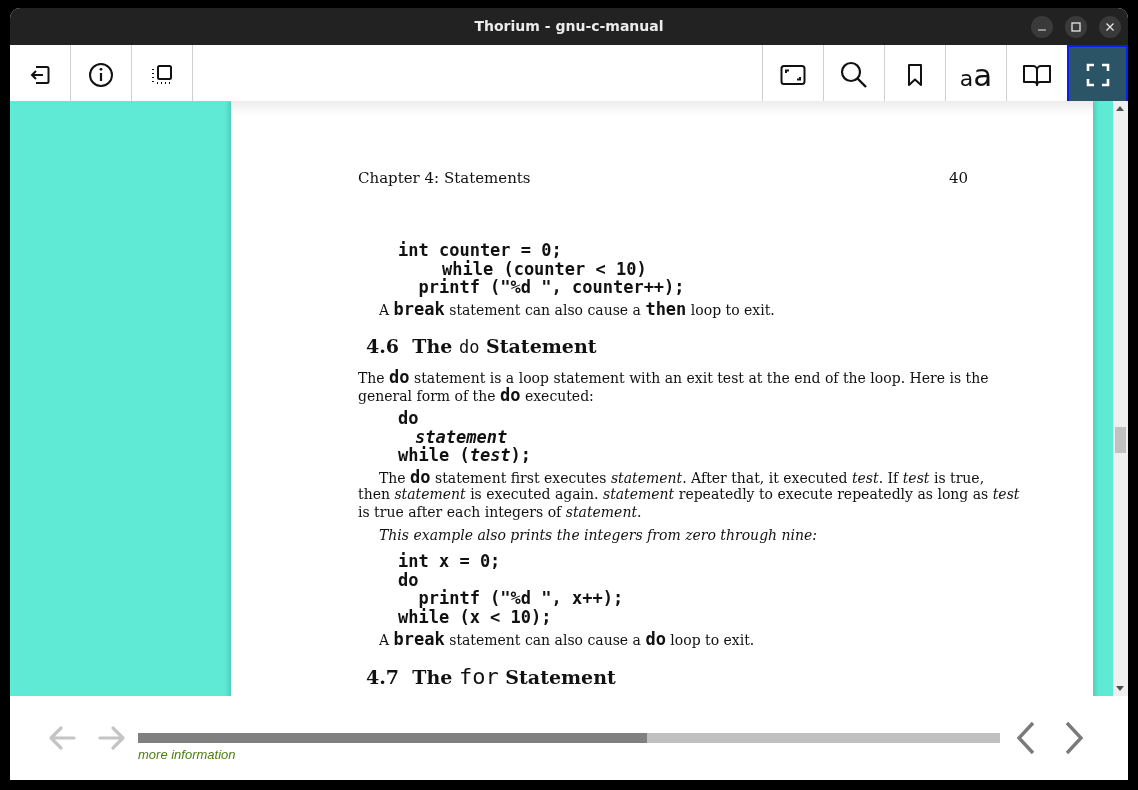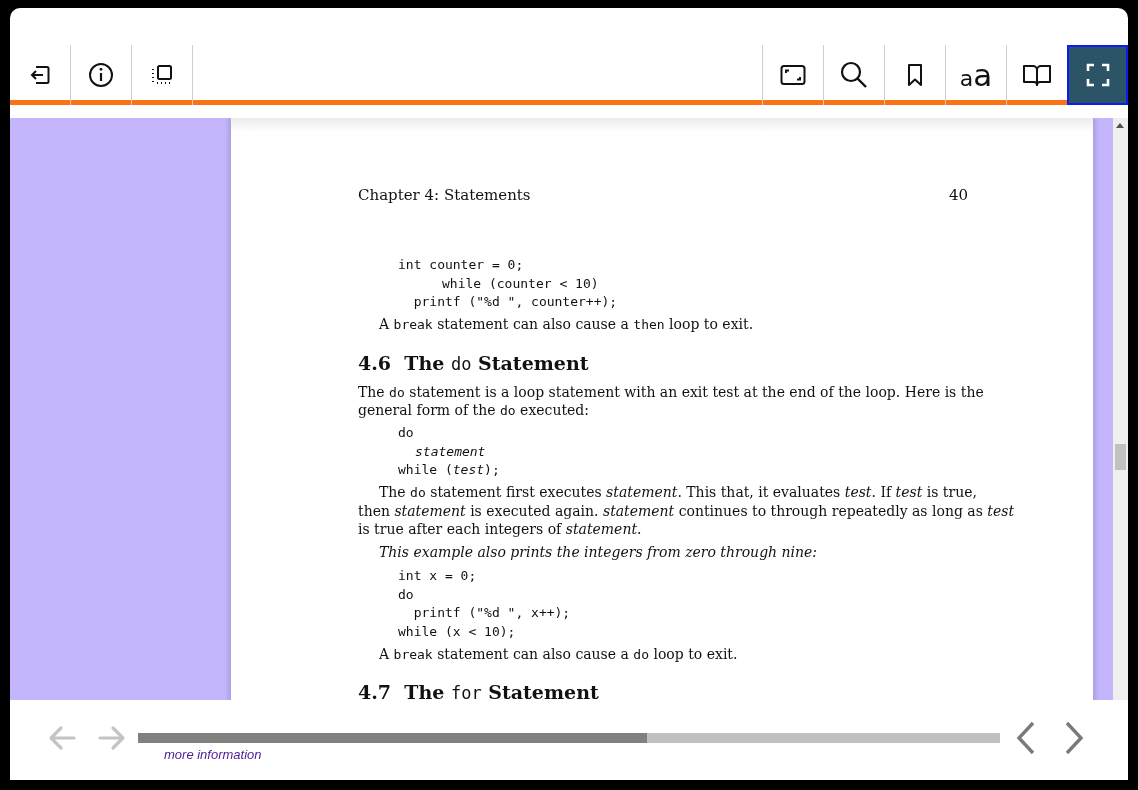--- a/index.html
+++ b/index.html
@@ -1,48 +1,66 @@
 <!DOCTYPE html>
 <html><head>
 <meta charset="utf-8">
 <style>
   * { box-sizing: border-box; margin: 0; padding: 0; }
   html, body { width: 1138px; height: 790px; background: #000; overflow: hidden; font-family: "DejaVu Sans", sans-serif; }
   .window { position: absolute; left: 10px; top: 8px; width: 1118px; height: 772px; background: #fff; border-radius: 10px 10px 0 0; overflow: hidden; }
   .titlebar { position: absolute; left: 0; top: 0; width: 100%; height: 37px; background: #222222; }
   .titlebar .title { position: absolute; left: 0; right: 0; top: 10px; text-align: center; color: #ececec; font-weight: bold; font-size: 14px; font-family: "DejaVu Sans", sans-serif; }
   .wbtn { position: absolute; top: 8px; width: 22px; height: 22px; border-radius: 50%; background: #3a3a3a; color: #e6e6e6; font-size: 12px; line-height: 22px; text-align: center; }
-  .toolbar { position: absolute; left: 0; top: 37px; width: 100%; height: 60px; background: #fff; border-bottom: 5px solid #f97316; }
+  .toolbar { position: absolute; left: 0; top: 37px; width: 100%; height: 60px; background: #fff; border-bottom: 2px solid #f97316; }
   .tbtn { position: absolute; top: 0; width: 61px; height: 60px; display: flex; align-items: center; justify-content: center; }
   .tbtn.sep-r { border-right: 1px solid #cfcfcf; }
   .tbtn.sep-l { border-left: 1px solid #cfcfcf; }
   .tbtn.active { background: #2b5566; border: 2px solid #0a1ef0; }
-  .content { position: absolute; left: 0; top: 110px; width: 1118px; height: 595px; background: #c4b5fd; overflow: hidden; padding-left: 44px; }
+  .content { position: absolute; left: 0; top: 93px; width: 1118px; height: 595px; background: #5eead4; overflow: hidden; padding-left: 44px; }
   .page { position: absolute; left: 221px; top: 0; width: 862px; height: 600px; background: #fff; box-shadow: -3px 0 4px rgba(0,0,0,0.12), 3px 0 4px rgba(0,0,0,0.12); }
   .page .topfade { position: absolute; left: 0; top: 0; width: 100%; height: 14px; background: linear-gradient(#ececec, #fff); }
   .doc { position: absolute; left: 127px; top: 0; width: 610px; font-family: "DejaVu Serif", serif; color: #111; font-size: 14px; }
   .abs { position: absolute; white-space: nowrap; }
-  .mono { font-family: "DejaVu Sans Mono", monospace; font-size: 13px; }
+  .mono { font-family: "DejaVu Sans Mono", monospace; font-size: 17px; font-weight: bold; }
   .it { font-style: italic; }
-  .h2 { font-weight: bold; font-size: 19px; }
+  .h2 { font-weight: bold; font-size: 19px; margin-left: 8px; }
   .scrollbar { position: absolute; right: 0; top: 0; width: 15px; height: 595px; background: #efefef; }
   .scrollbar .thumb { position: absolute; left: 2px; top: 326px; width: 11px; height: 26px; background: #c1c1c1; }
   .arrow-up { position: absolute; left: 3px; top: 5px; width: 0; height: 0; border-left: 4px solid transparent; border-right: 4px solid transparent; border-bottom: 5px solid #505050; }
   .arrow-dn { position: absolute; left: 3px; bottom: 5px; width: 0; height: 0; border-left: 4px solid transparent; border-right: 4px solid transparent; border-top: 5px solid #505050; }
   .footer { position: absolute; left: 0; top: 692px; width: 100%; height: 80px; background: #fff; }
   .progress { position: absolute; left: 128px; top: 33px; width: 862px; height: 10px; background: #c0c0c0; }
   .progress .fill { position: absolute; left: 0; top: 0; height: 10px; background: #808080; }
-  .more-info { position: absolute; left: 128px; top: 47px; font-family: "Liberation Sans", sans-serif; font-style: italic; font-size: 13px; color: #4c1d95; margin-left: 26px; }
+  .more-info { position: absolute; left: 128px; top: 47px; font-family: "Liberation Sans", sans-serif; font-style: italic; font-size: 13px; color: #4d7c0f; }
   .nav { position: absolute; display: flex; align-items: center; justify-content: center; }
 </style>
 </head>
 <body>
 
 <div class="window">
 
+  <div class="titlebar">
+    <div class="title">Thorium - gnu-c-manual</div>
+    <div class="wbtn" style="left:1021px;">
+      <svg width="22" height="22" viewBox="0 0 22 22">
+          <line x1="7" y1="14" x2="15" y2="14" stroke="#e6e6e6" stroke-width="1.2"></line>
+        </svg>
+    </div>
+    <div class="wbtn" style="left:1055px;">
+      <svg width="22" height="22" viewBox="0 0 22 22">
+          <rect x="7" y="7" width="8" height="8" fill="none" stroke="#e6e6e6" stroke-width="1.3"></rect>
+        </svg>
+    </div>
+    <div class="wbtn" style="left:1089px;">
+      <svg width="22" height="22" viewBox="0 0 22 22">
+          <path d="M7.5 7.5 L14.5 14.5 M14.5 7.5 L7.5 14.5" stroke="#e6e6e6" stroke-width="1.3"></path>
+        </svg>
+    </div>
+  </div>
 
   <div class="toolbar">
     <div class="tbtn sep-r" style="left:0;">
       <svg width="26" height="26" viewBox="0 0 26 26">
         <path d="M9 5 H20 a1.5 1.5 0 0 1 1.5 1.5 V19.5 a1.5 1.5 0 0 1 -1.5 1.5 H9" fill="none" stroke="#111" stroke-width="2"></path>
         <path d="M16 13 H5 M9 9 L5 13 L9 17" fill="none" stroke="#111" stroke-width="2"></path>
       </svg>
     </div>
     <div class="tbtn sep-r" style="left:61px;">
       <svg width="28" height="28" viewBox="0 0 28 28">
@@ -119,42 +137,42 @@
           <span>general form of the </span><span class="mono">do</span><span> executed:</span>
         </div>
 
         <div class="abs mono" style="left:40px; top:307px;">do</div>
         <div class="abs mono it" style="left:57px; top:326px;">statement</div>
         <div class="abs mono" style="left:40px; top:344px;">
           <span>while (</span><span class="it">test</span><span>);</span>
         </div>
 
         <div class="abs" style="left:21px; top:366px;">
-          <span>The </span><span class="mono">do</span><span> statement first executes </span><span class="it">statement</span><span>. This that, it evaluates </span><span class="it">test</span><span>. If </span><span class="it">test</span><span> is true,</span>
+          <span>The </span><span class="mono">do</span><span> statement first executes </span><span class="it">statement</span><span>. After that, it executed </span><span class="it">test</span><span>. If </span><span class="it">test</span><span> is true,</span>
         </div>
         <div class="abs" style="left:0; top:385px;">
-          <span>then </span><span class="it">statement</span><span> is executed again. </span><span class="it">statement</span><span> continues to through repeatedly as long as </span><span class="it">test</span>
+          <span>then </span><span class="it">statement</span><span> is executed again. </span><span class="it">statement</span><span> repeatedly to execute repeatedly as long as </span><span class="it">test</span>
         </div>
         <div class="abs" style="left:0; top:403px;">
           <span>is true after each integers of </span><span class="it">statement</span><span>.</span>
         </div>
 
         <div class="abs" style="left:21px; top:426px;font-style:italic;">This example also prints the integers from zero through nine:</div>
 
         <div class="abs mono" style="left:40px; top:450px;">int x = 0;</div>
         <div class="abs mono" style="left:40px; top:469px;">do</div>
         <div class="abs mono" style="left:40px; top:487px; white-space:pre;">  printf ("%d ", x++);</div>
         <div class="abs mono" style="left:40px; top:506px;">while (x &lt; 10);</div>
 
         <div class="abs" style="left:21px; top:528px;">
           <span>A </span><span class="mono">break</span><span> statement can also cause a </span><span class="mono">do</span><span> loop to exit.</span>
         </div>
 
         <div class="abs h2" style="left:0; top:563px;">
-          <span>4.7</span>&nbsp;&nbsp;<span>The </span><span class="mono" style="font-weight:normal;font-size:17px;">for</span><span> Statement</span>
+          <span>4.7</span>&nbsp;&nbsp;<span>The </span><span class="mono" style="font-weight:normal;font-size:22px;">for</span><span> Statement</span>
         </div>
       </div>
     </div>
 
     <div class="scrollbar">
       <div class="arrow-up"></div>
       <div class="thumb"></div>
       <div class="arrow-dn"></div>
     </div>
   </div>

